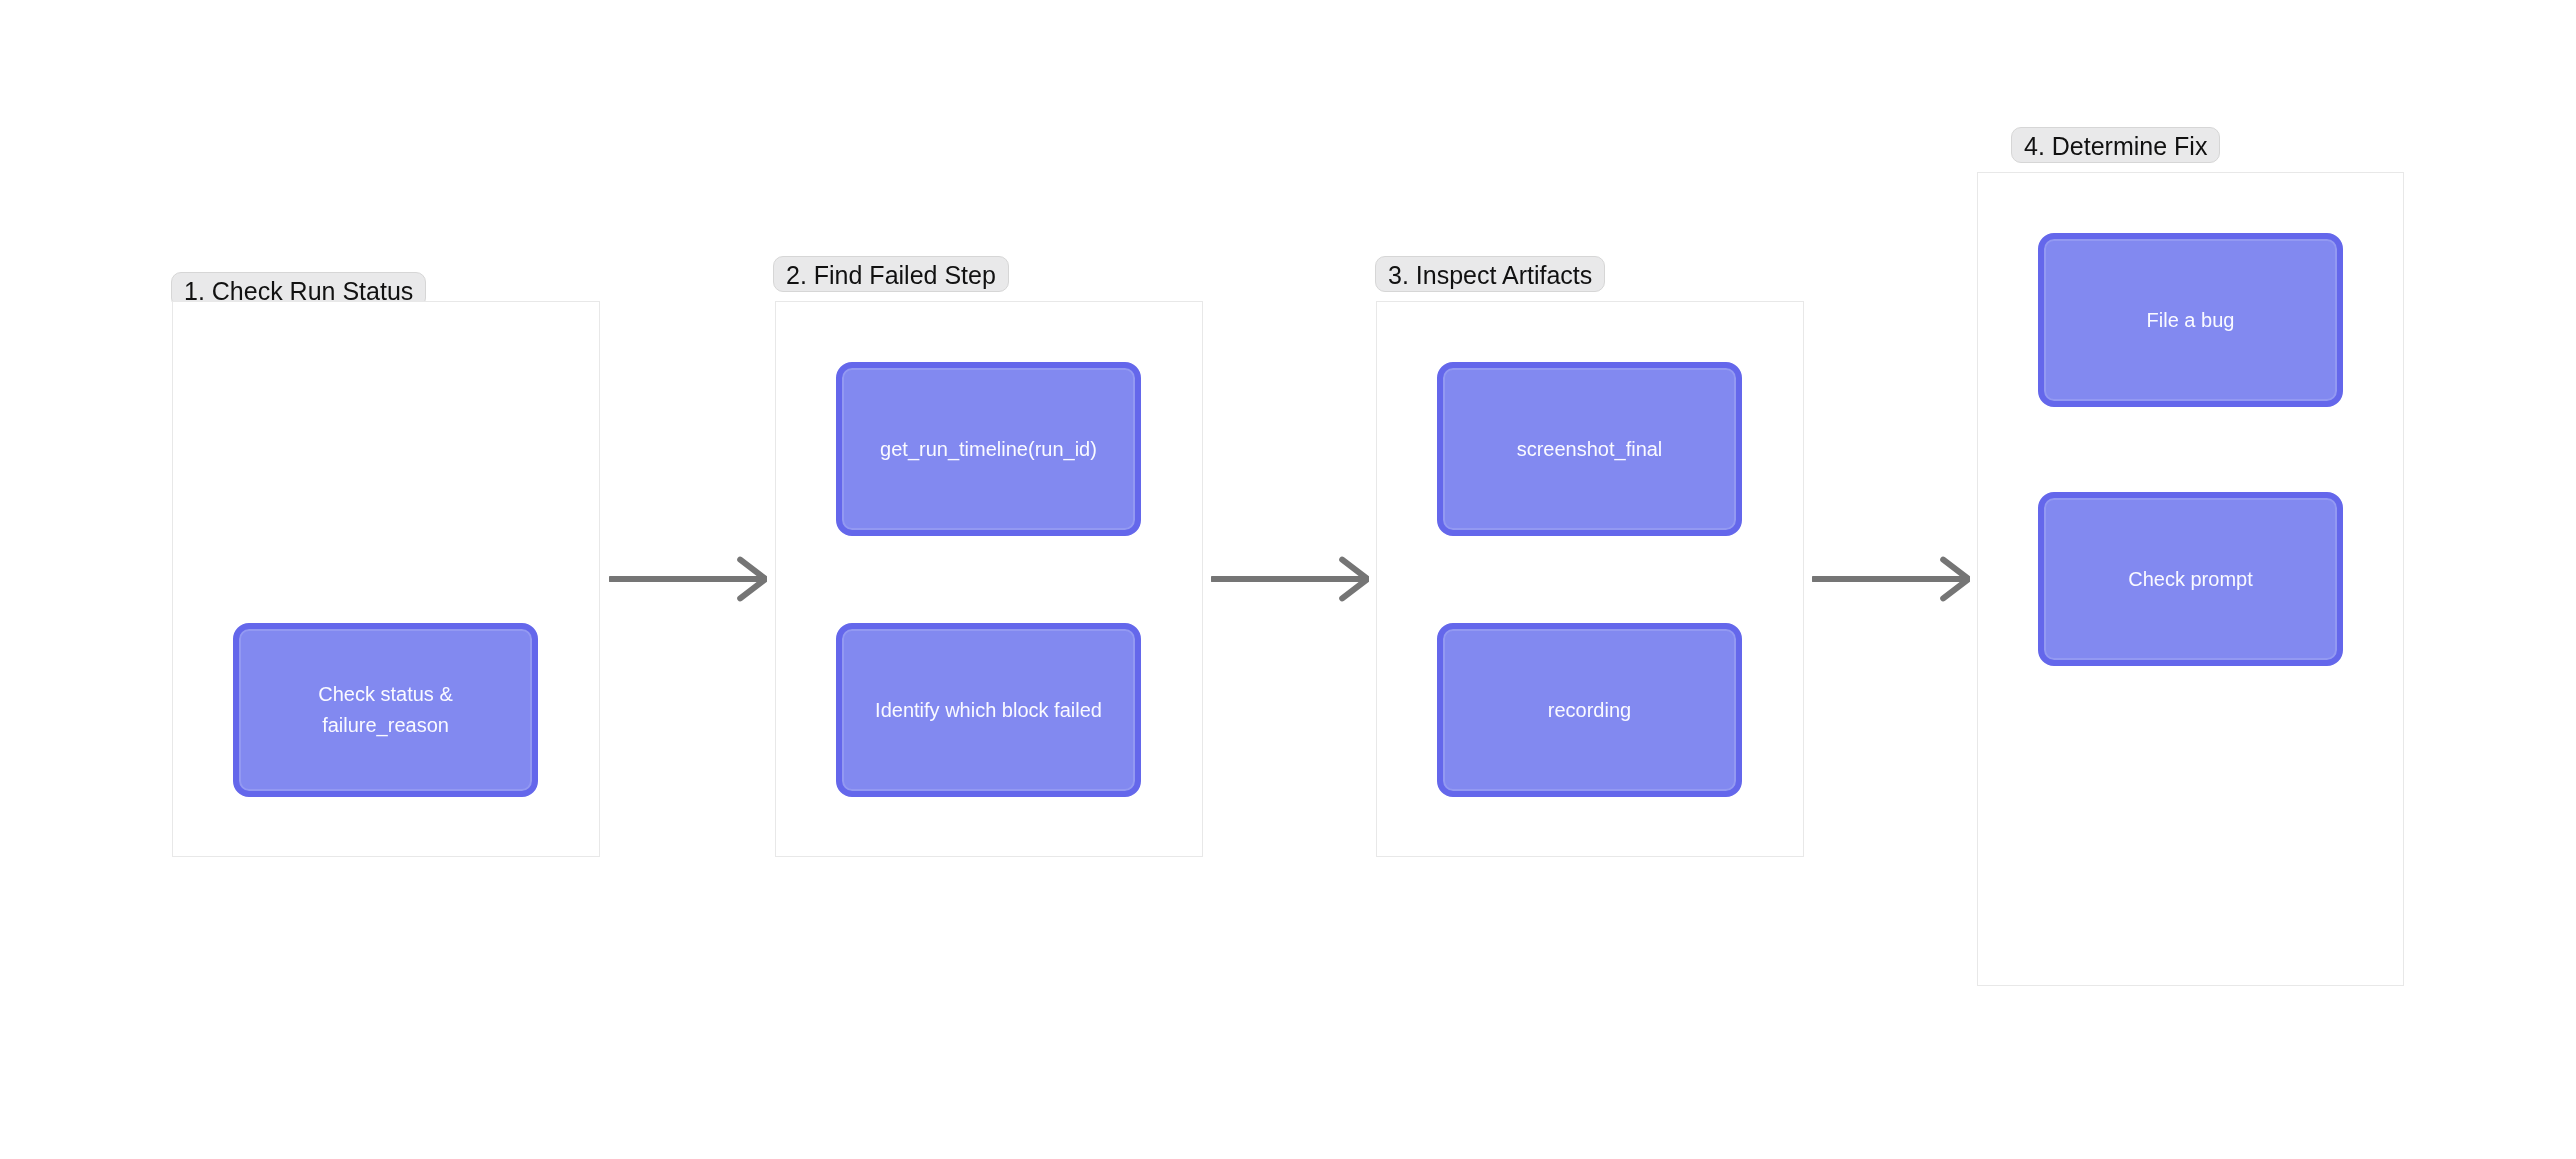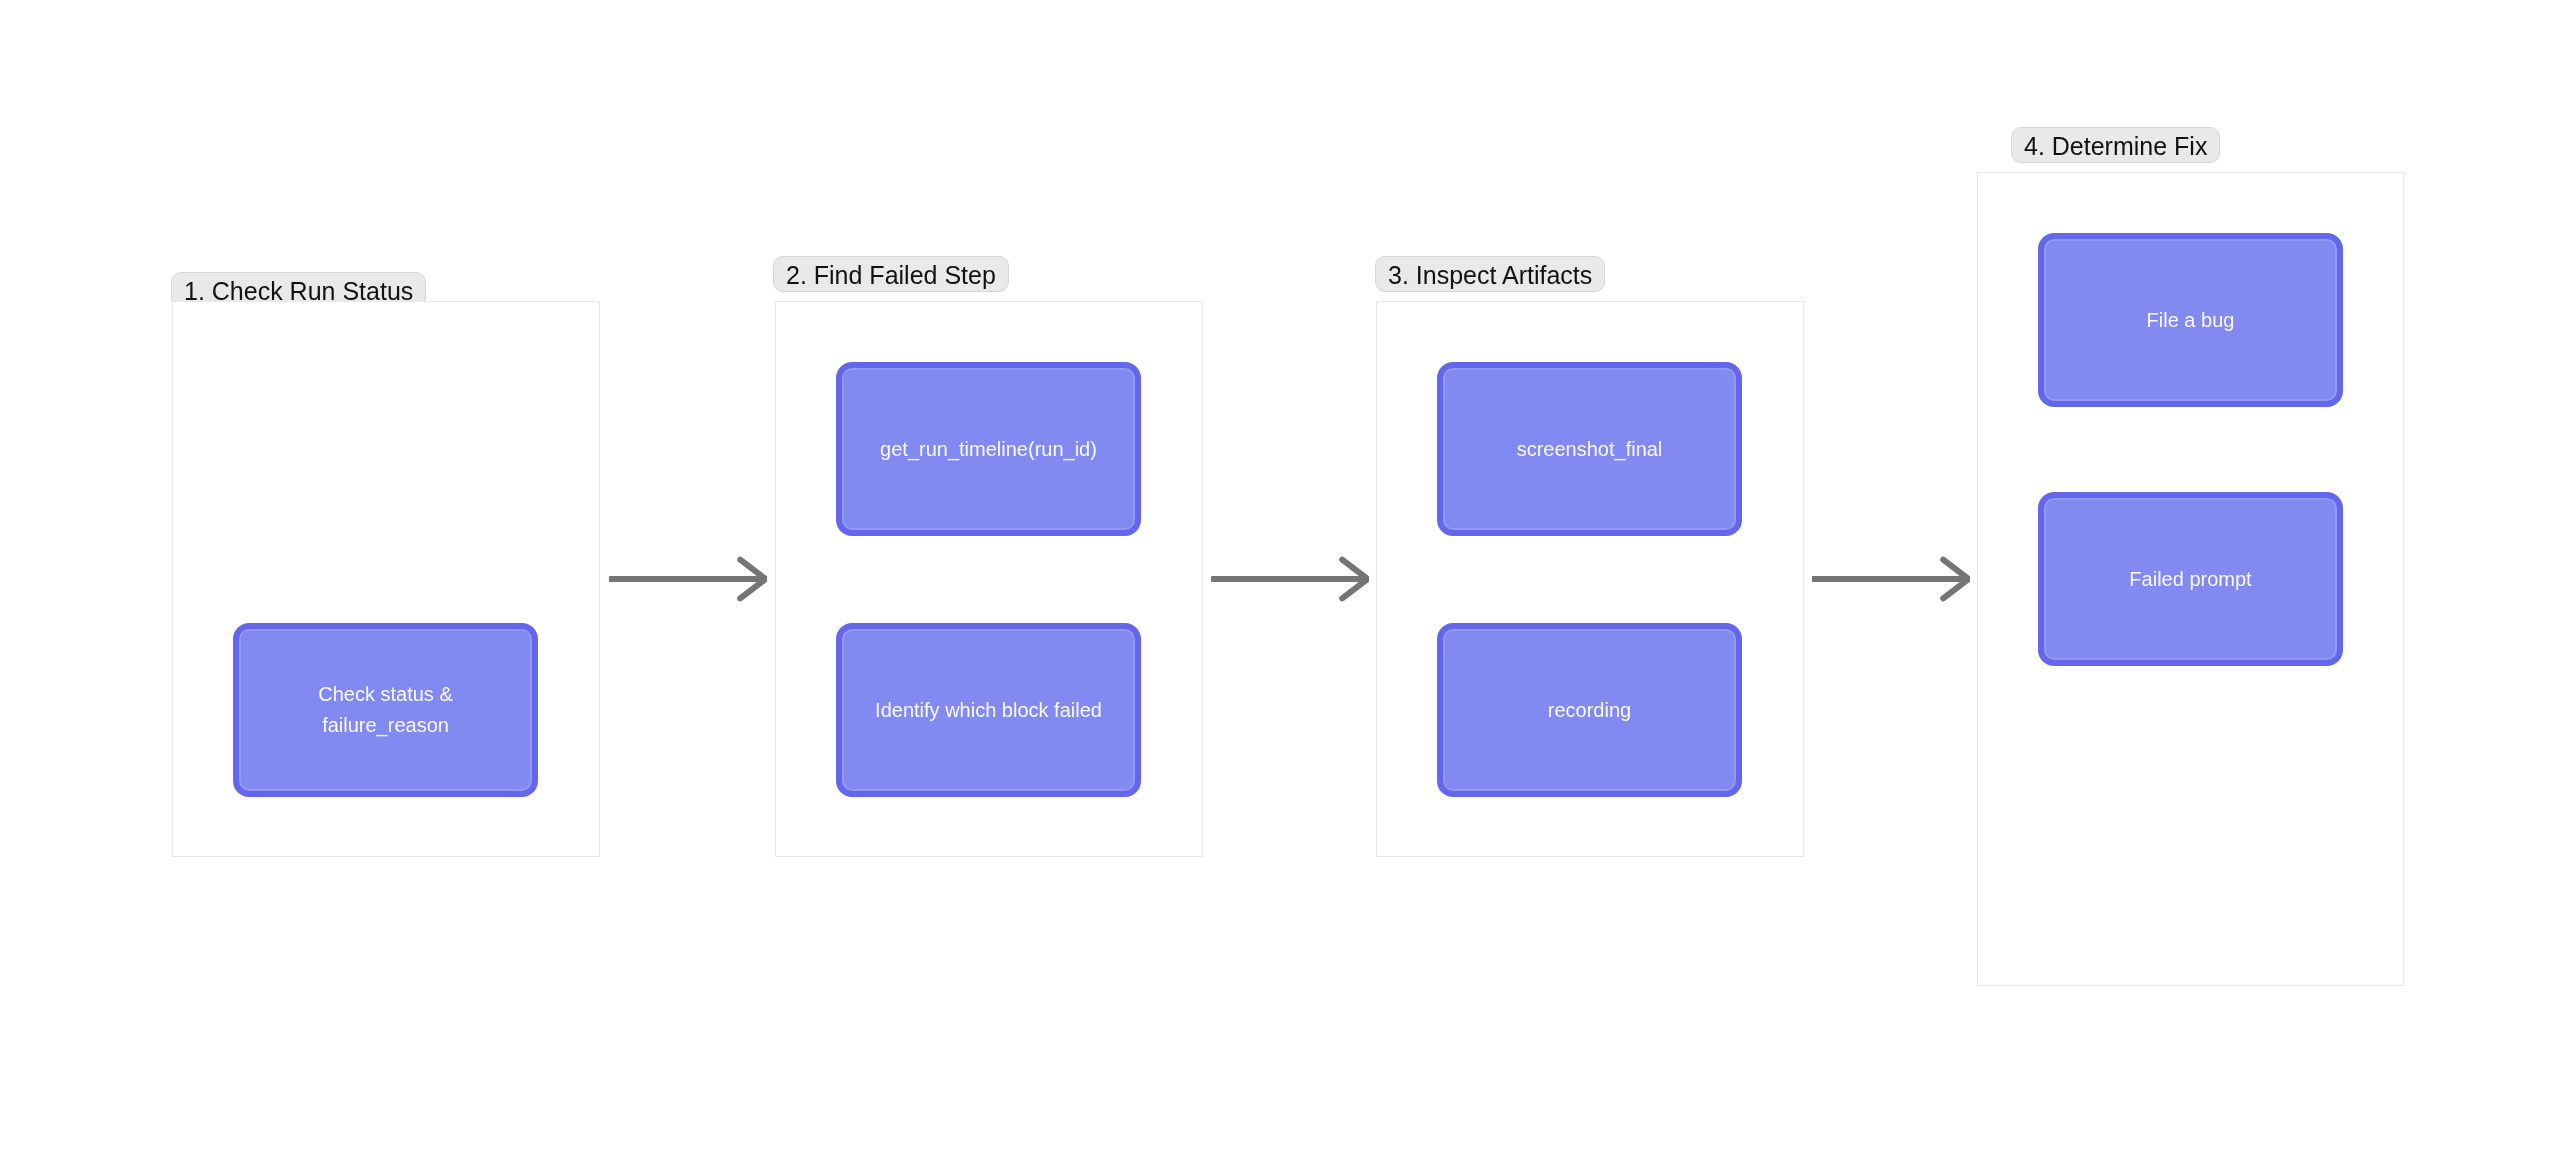--- a/index.html
+++ b/index.html
@@ -120,17 +120,17 @@
   </svg>
 
   <div class="pill" style="left:1976px; top:127px;margin-left:35px;">
     <span>4. Determine Fix</span>
   </div>
   <div class="frame" style="left:1977px; top:172px; width:427px; height:814px;"></div>
   <div class="node" style="left:2038px; top:233px;">
     <span>File a bug</span>
   </div>
   <div class="node" style="left:2038px; top:492px;">
-    <span>Failed prompt</span>
+    <span>Check prompt</span>
   </div>
 
 </div>
 
 
 </body></html>

